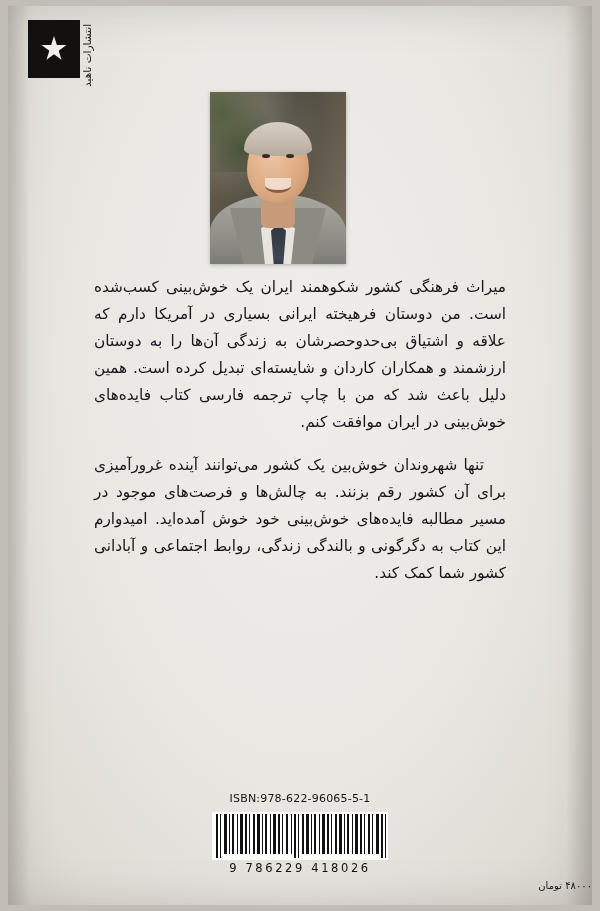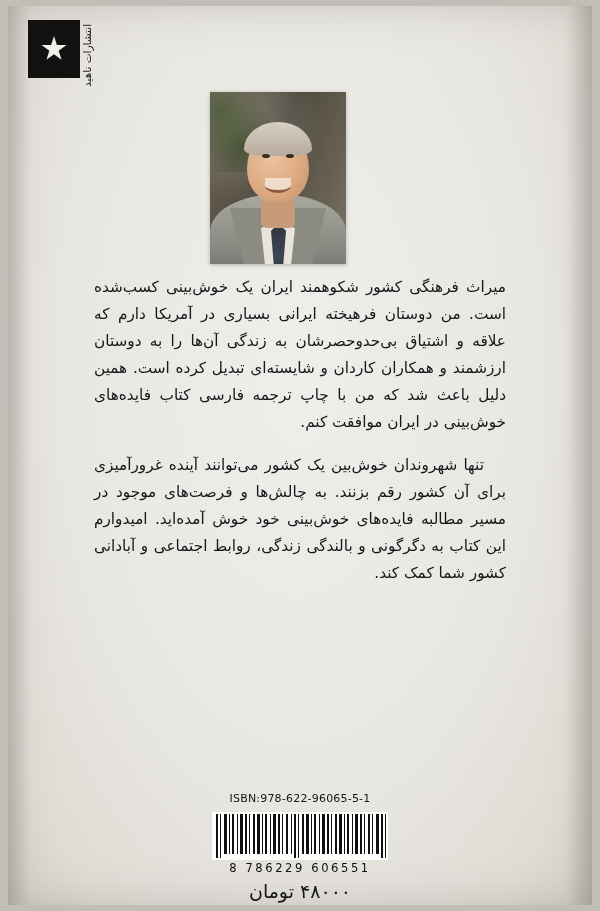--- a/index.html
+++ b/index.html
@@ -279,22 +279,21 @@
     font-size: 11.5px;
     letter-spacing: 2.6px;
     color: #111;
     direction: ltr;
     font-family: "DejaVu Sans", "Liberation Sans", sans-serif;
   }
   .price {
     position: absolute;
     left: 0; right: 0;
     top: 874px;
-    text-align: center;
-    font-size: 19px;
+    font-size: 10px;
     color: #17161a;
     direction: rtl;
   }
 </style>
 </head>
 <body>
 
 <div class="book-photo">
   <div class="cover">
 
@@ -372,19 +371,19 @@
           <rect x="143" y="2" width="3" height="40"></rect>
           <rect x="148" y="2" width="2" height="40"></rect>
           <rect x="152" y="2" width="1" height="40"></rect>
           <rect x="156" y="2" width="2" height="40"></rect>
           <rect x="160" y="2" width="1" height="40"></rect>
           <rect x="164" y="2" width="3" height="40"></rect>
           <rect x="169" y="2" width="2" height="44"></rect>
           <rect x="173" y="2" width="1" height="44"></rect>
         </g>
       </svg>
-      <div class="barcode-digits">8 786229 606551</div>
+      <div class="barcode-digits">9 786229 418026</div>
     </div>
 
     <div class="price">۴۸۰۰۰ تومان</div>
 
   </div>
 </div>
 
 </body></html>

